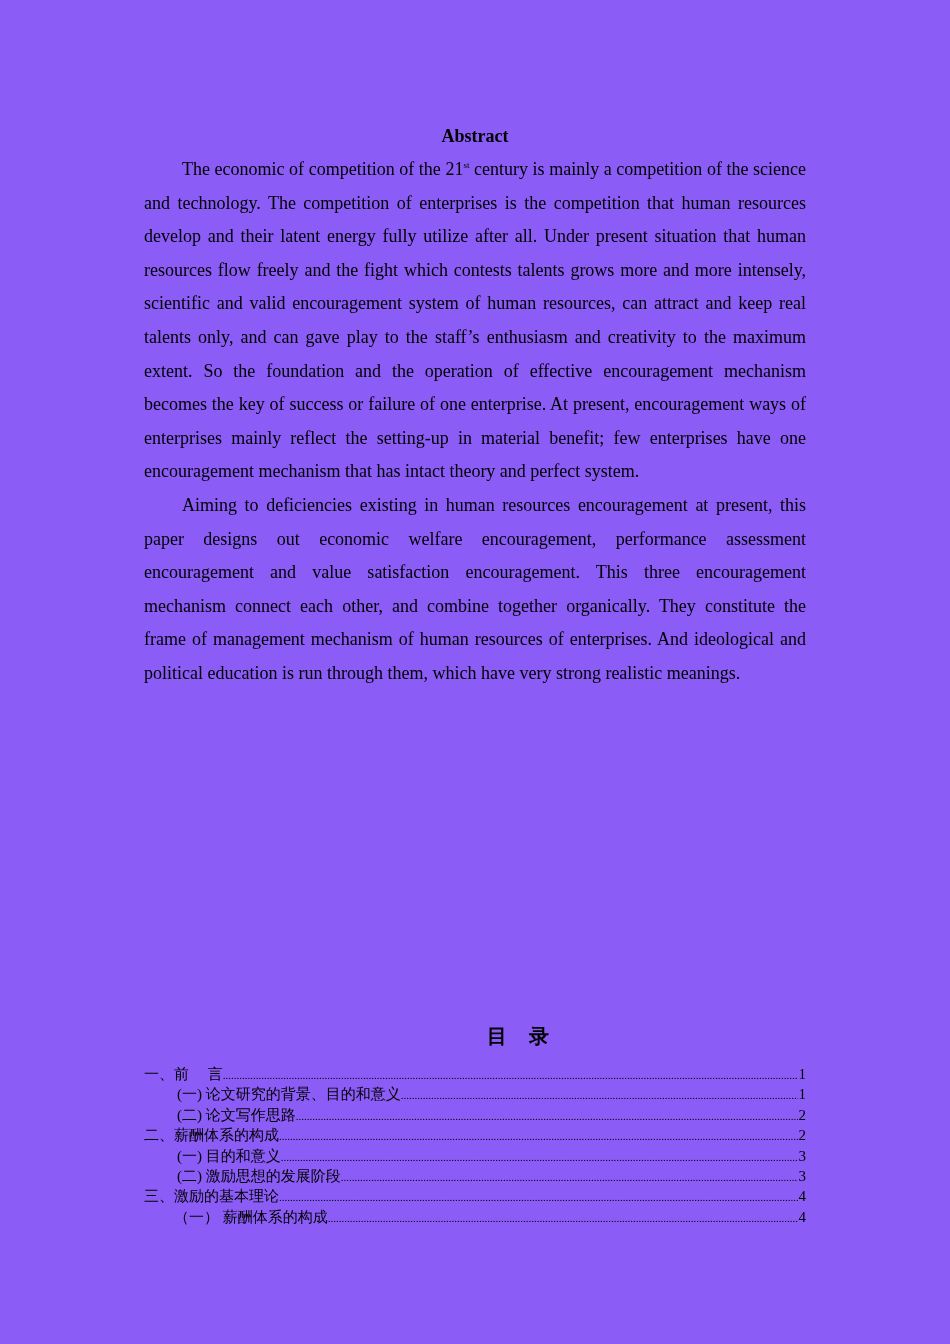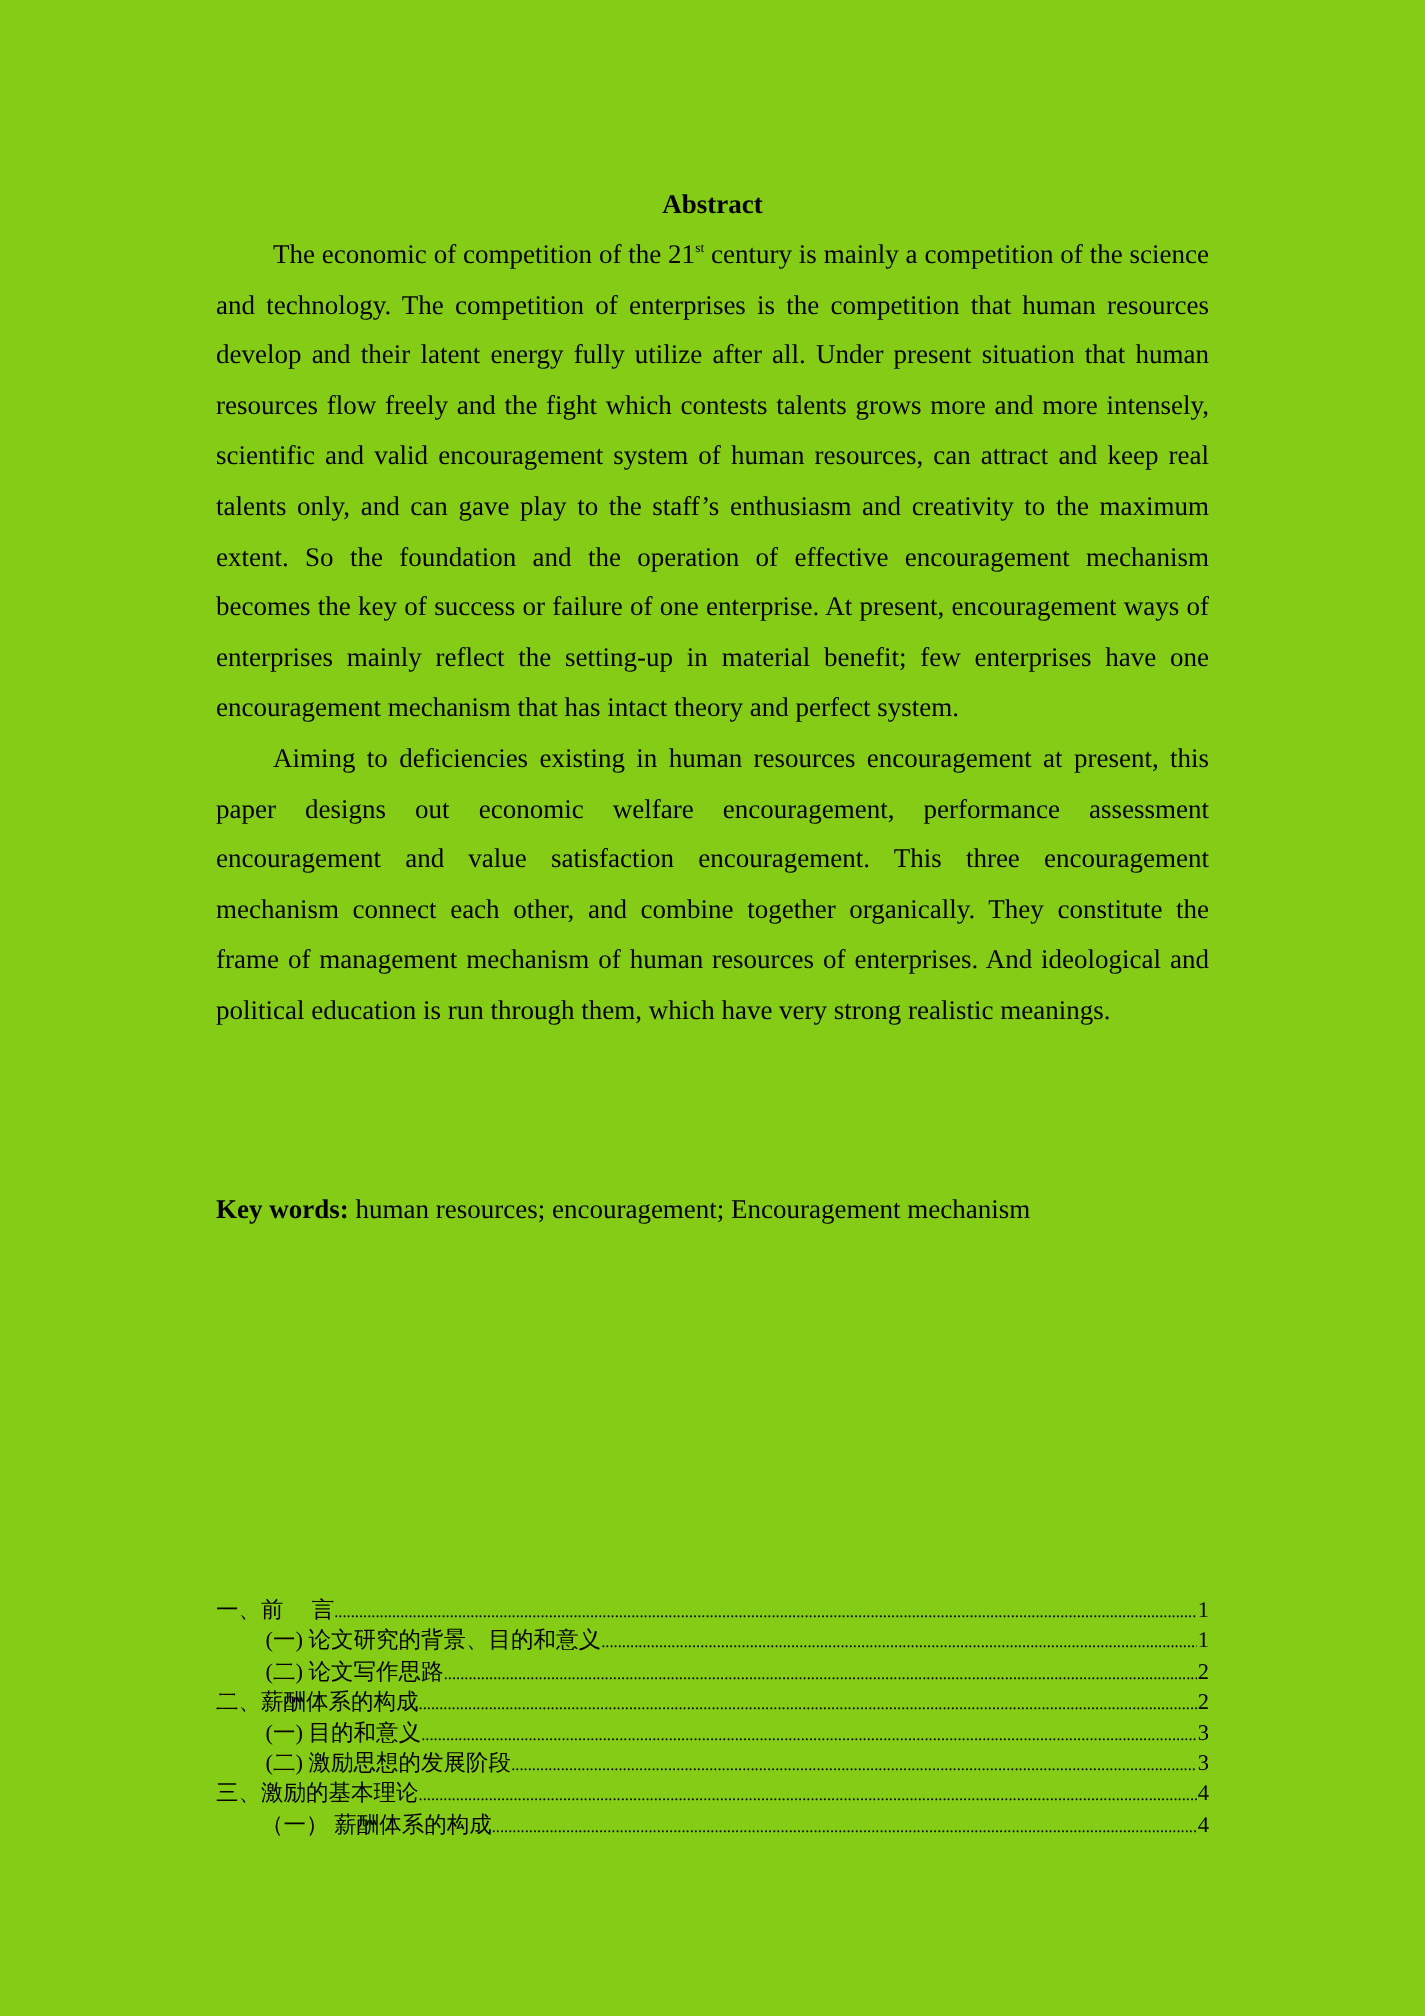--- a/index.html
+++ b/index.html
@@ -13,21 +13,21 @@
       position: relative;
       overflow: hidden;
       font-family: "Liberation Serif", "DejaVu Serif", serif;
       color: #000000;
     }
     .page {
       position: absolute;
       left: 0; top: 0;
       width: 950px;
       height: 1344px;
-      background: #84cc16;
+      background: #8b5cf6;
     }
     .abstract-title {
       position: absolute;
       left: 144px;
       width: 662px;
       top: 124px;
       text-align: center;
       font-weight: bold;
       font-size: 18px;
       line-height: 24px;
@@ -126,24 +126,24 @@
 
 <div class="page">
 
   <div class="abstract-title">Abstract</div>
 
   <div class="abstract-body">
     <p><span>The economic of competition of the 21</span><sup>st</sup><span> century is mainly a competition of the science and technology. The competition of enterprises is the competition that human resources develop and their latent energy fully utilize after all. Under present situation that human resources flow freely and the fight which contests talents grows more and more intensely, scientific and valid encouragement system of human resources, can attract and keep real talents only, and can gave play to the staff’s enthusiasm and creativity to the maximum extent. So the foundation and the operation of effective encouragement mechanism becomes the key of success or failure of one enterprise. At present, encouragement ways of enterprises mainly reflect the setting-up in material benefit; few enterprises have one encouragement mechanism that has intact theory and perfect system.</span></p>
     <p>Aiming to deficiencies existing in human resources encouragement at present, this paper designs out economic welfare encouragement, performance assessment encouragement and value satisfaction encouragement. This three encouragement mechanism connect each other, and combine together organically. They constitute the frame of management mechanism of human resources of enterprises. And ideological and political education is run through them, which have very strong realistic meanings.</p>
   </div>
 
-  <div class="keywords">
-    <span class="kw-label">Key words:</span><span> human resources; encouragement; Encouragement mechanism</span>
+
+  <div class="toc-title">
+    <span>目</span><span class="gap"></span><span>录</span>
   </div>
-
 
   <div class="toc-list">
     <div class="toc-row level-1">
       <span class="toc-label">一、前　 言</span>
       <span class="toc-leader"></span>
       <span class="toc-page">1</span>
     </div>
     <div class="toc-row level-2">
       <span class="toc-label">(一) 论文研究的背景、目的和意义</span>
       <span class="toc-leader"></span>

